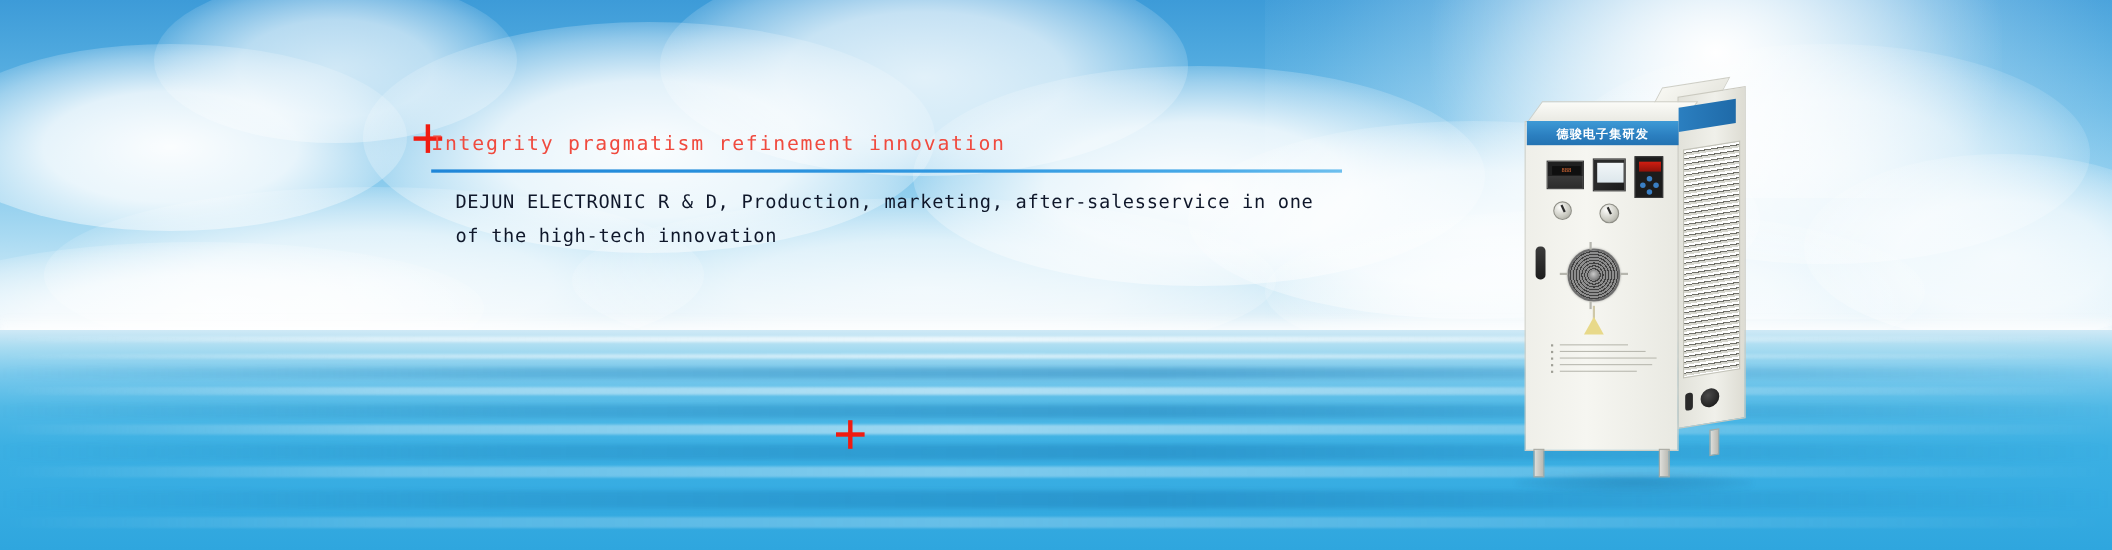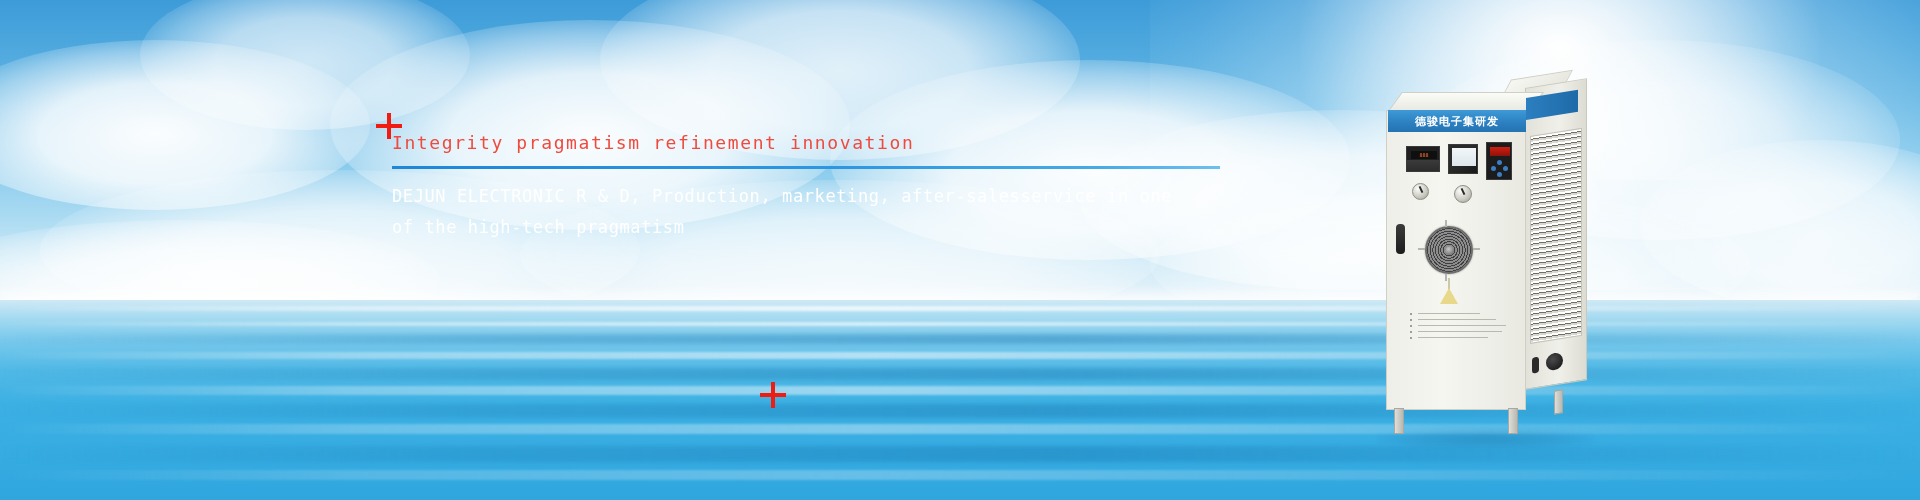--- a/index.html
+++ b/index.html
@@ -140,21 +140,21 @@
   .headline {
     font-family:"Liberation Sans","DejaVu Sans",sans-serif;
     font-size:60px;
     font-weight:700;
     color:#fc0d08;
     letter-spacing:2px;
     line-height:1.12;
     white-space:nowrap;
   }
   .headline-en {
-    margin-top:20px;
+    margin-top:8px;
     font-family:"DejaVu Sans Mono","Liberation Mono",monospace;
     font-size:18px;
     color:#f04a3e;
     letter-spacing:1.6px;
     white-space:nowrap;
   }
   .rule {
     margin-top:13px;
     width:828px; height:3px;
     background:linear-gradient(to right,#1f86d8 0%,#2f97e0 55%,#46a9e8 85%,#6dbfee 100%);
@@ -164,24 +164,25 @@
     font-family:"Liberation Serif","DejaVu Serif",serif;
     font-size:30px;
     color:#1b54a8;
     letter-spacing:1px;
     white-space:nowrap;
   }
   .sub-en {
     margin-top:12px;
     font-family:"DejaVu Sans Mono","Liberation Mono",monospace;
     font-size:17px;
-    color:#ffffff;
+    color:#0f172a;
     line-height:1.85;
     letter-spacing:0.6px;
     white-space:nowrap;
+    margin-left:22px;
   }
 
   
   .machine {
     position:absolute;
     left:1378px; top:78px;
     width:230px; height:360px;
   }
   
   .m-front {
@@ -435,21 +436,21 @@
 
   <div class="copy">
 
     <div class="headline-en">Integrity  pragmatism  refinement  innovation</div>
 
     <div class="rule"></div>
 
 
     <div class="sub-en">
       <div>DEJUN ELECTRONIC R &amp; D, Production, marketing, after-salesservice in one</div>
-      <div>of the high-tech pragmatism</div>
+      <div>of the high-tech innovation</div>
     </div>
   </div>
 
   <div class="machine">
 
     <div class="m-shadow"></div>
 
     <div class="m-top2"></div>
     <div class="m-side"></div>
     <div class="m-top"></div>

